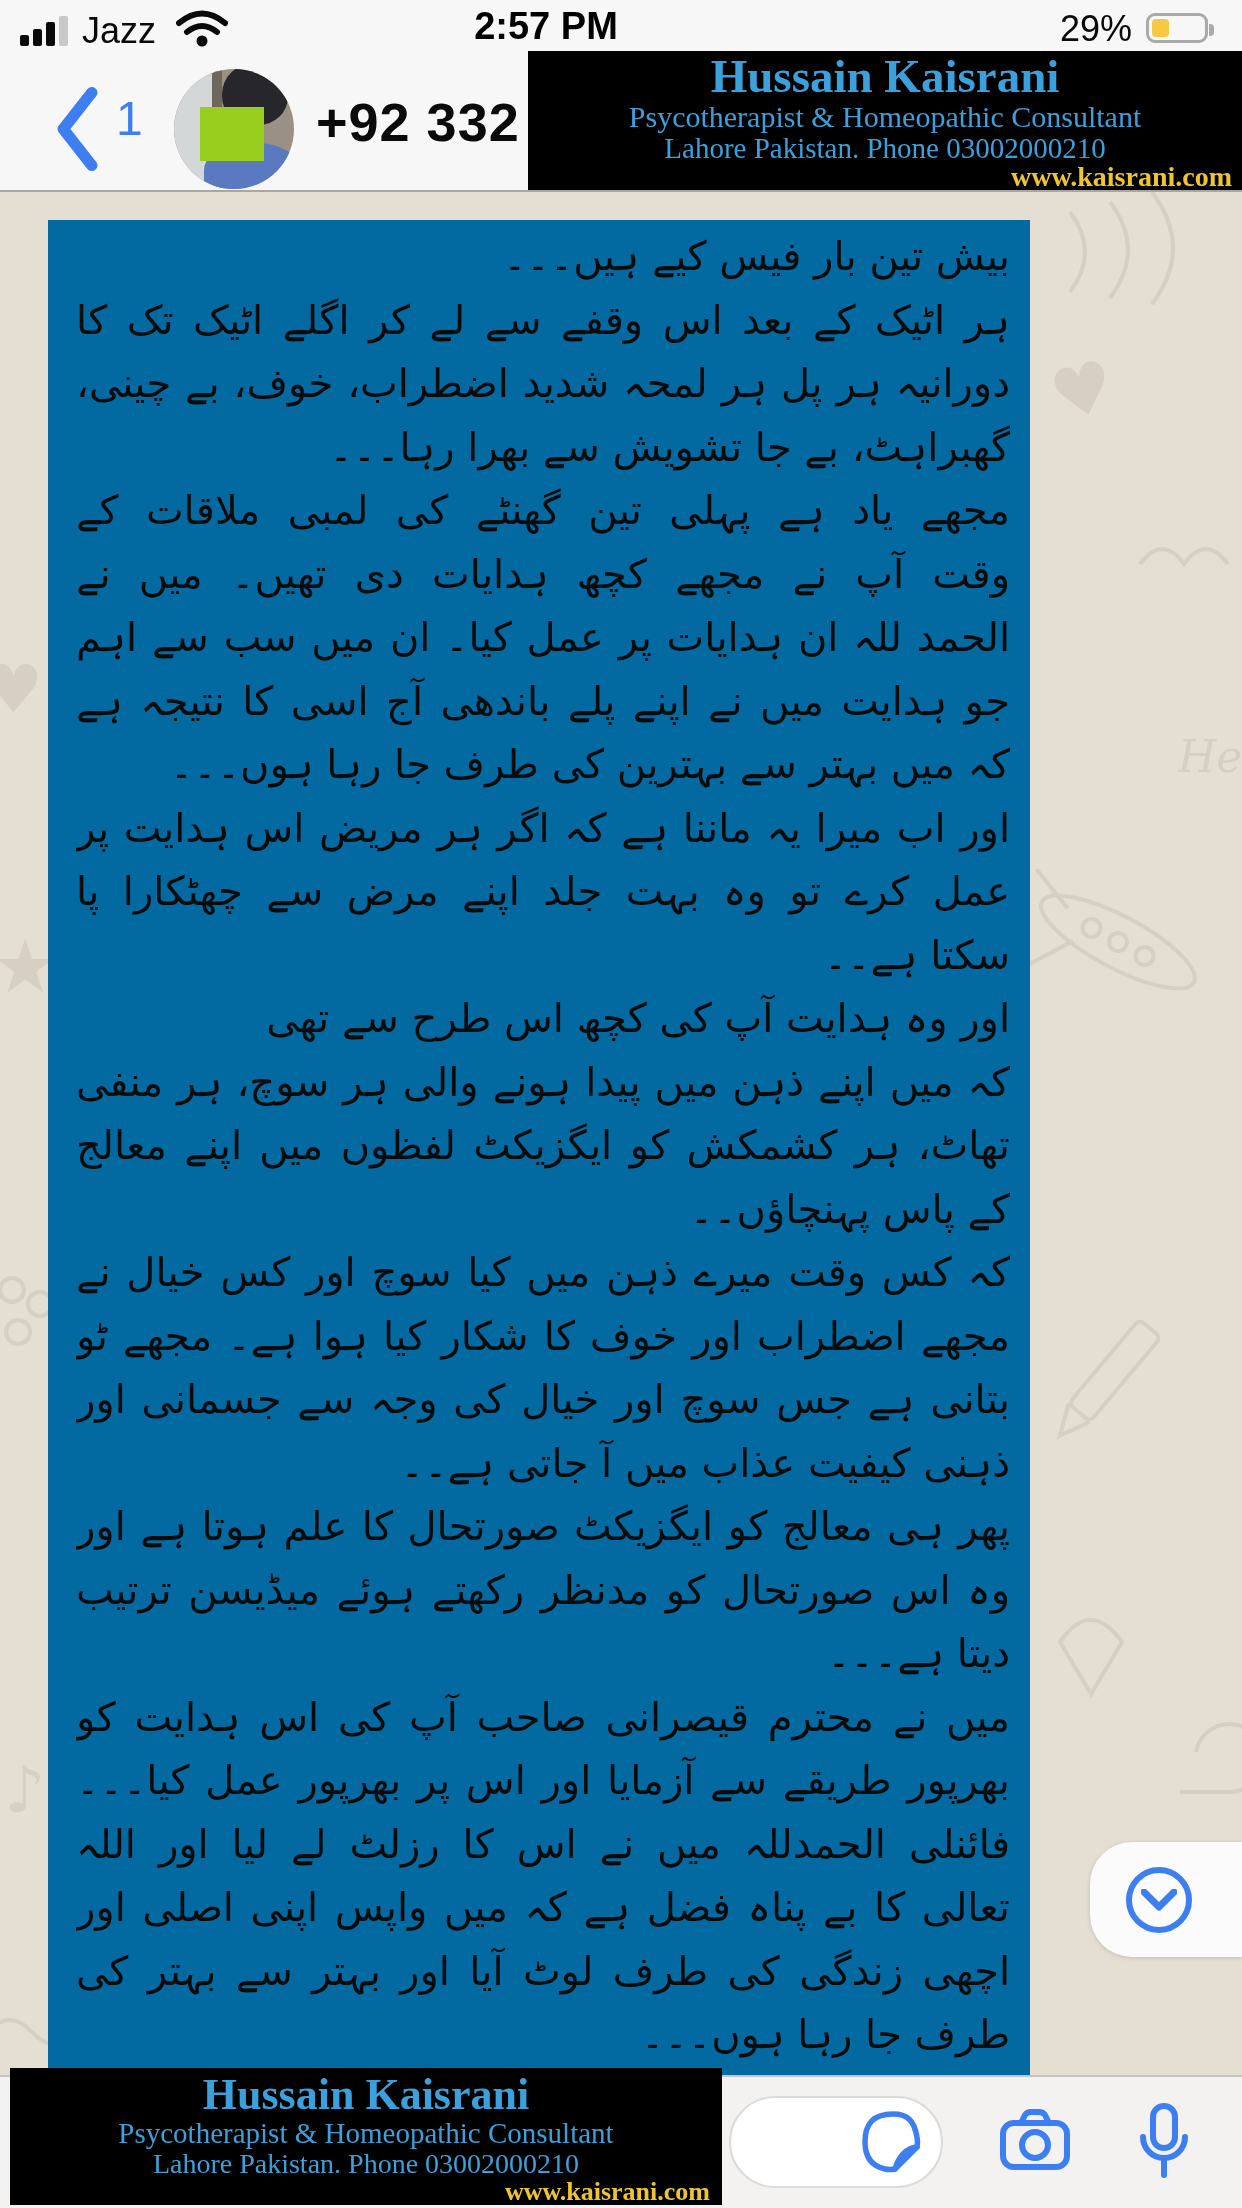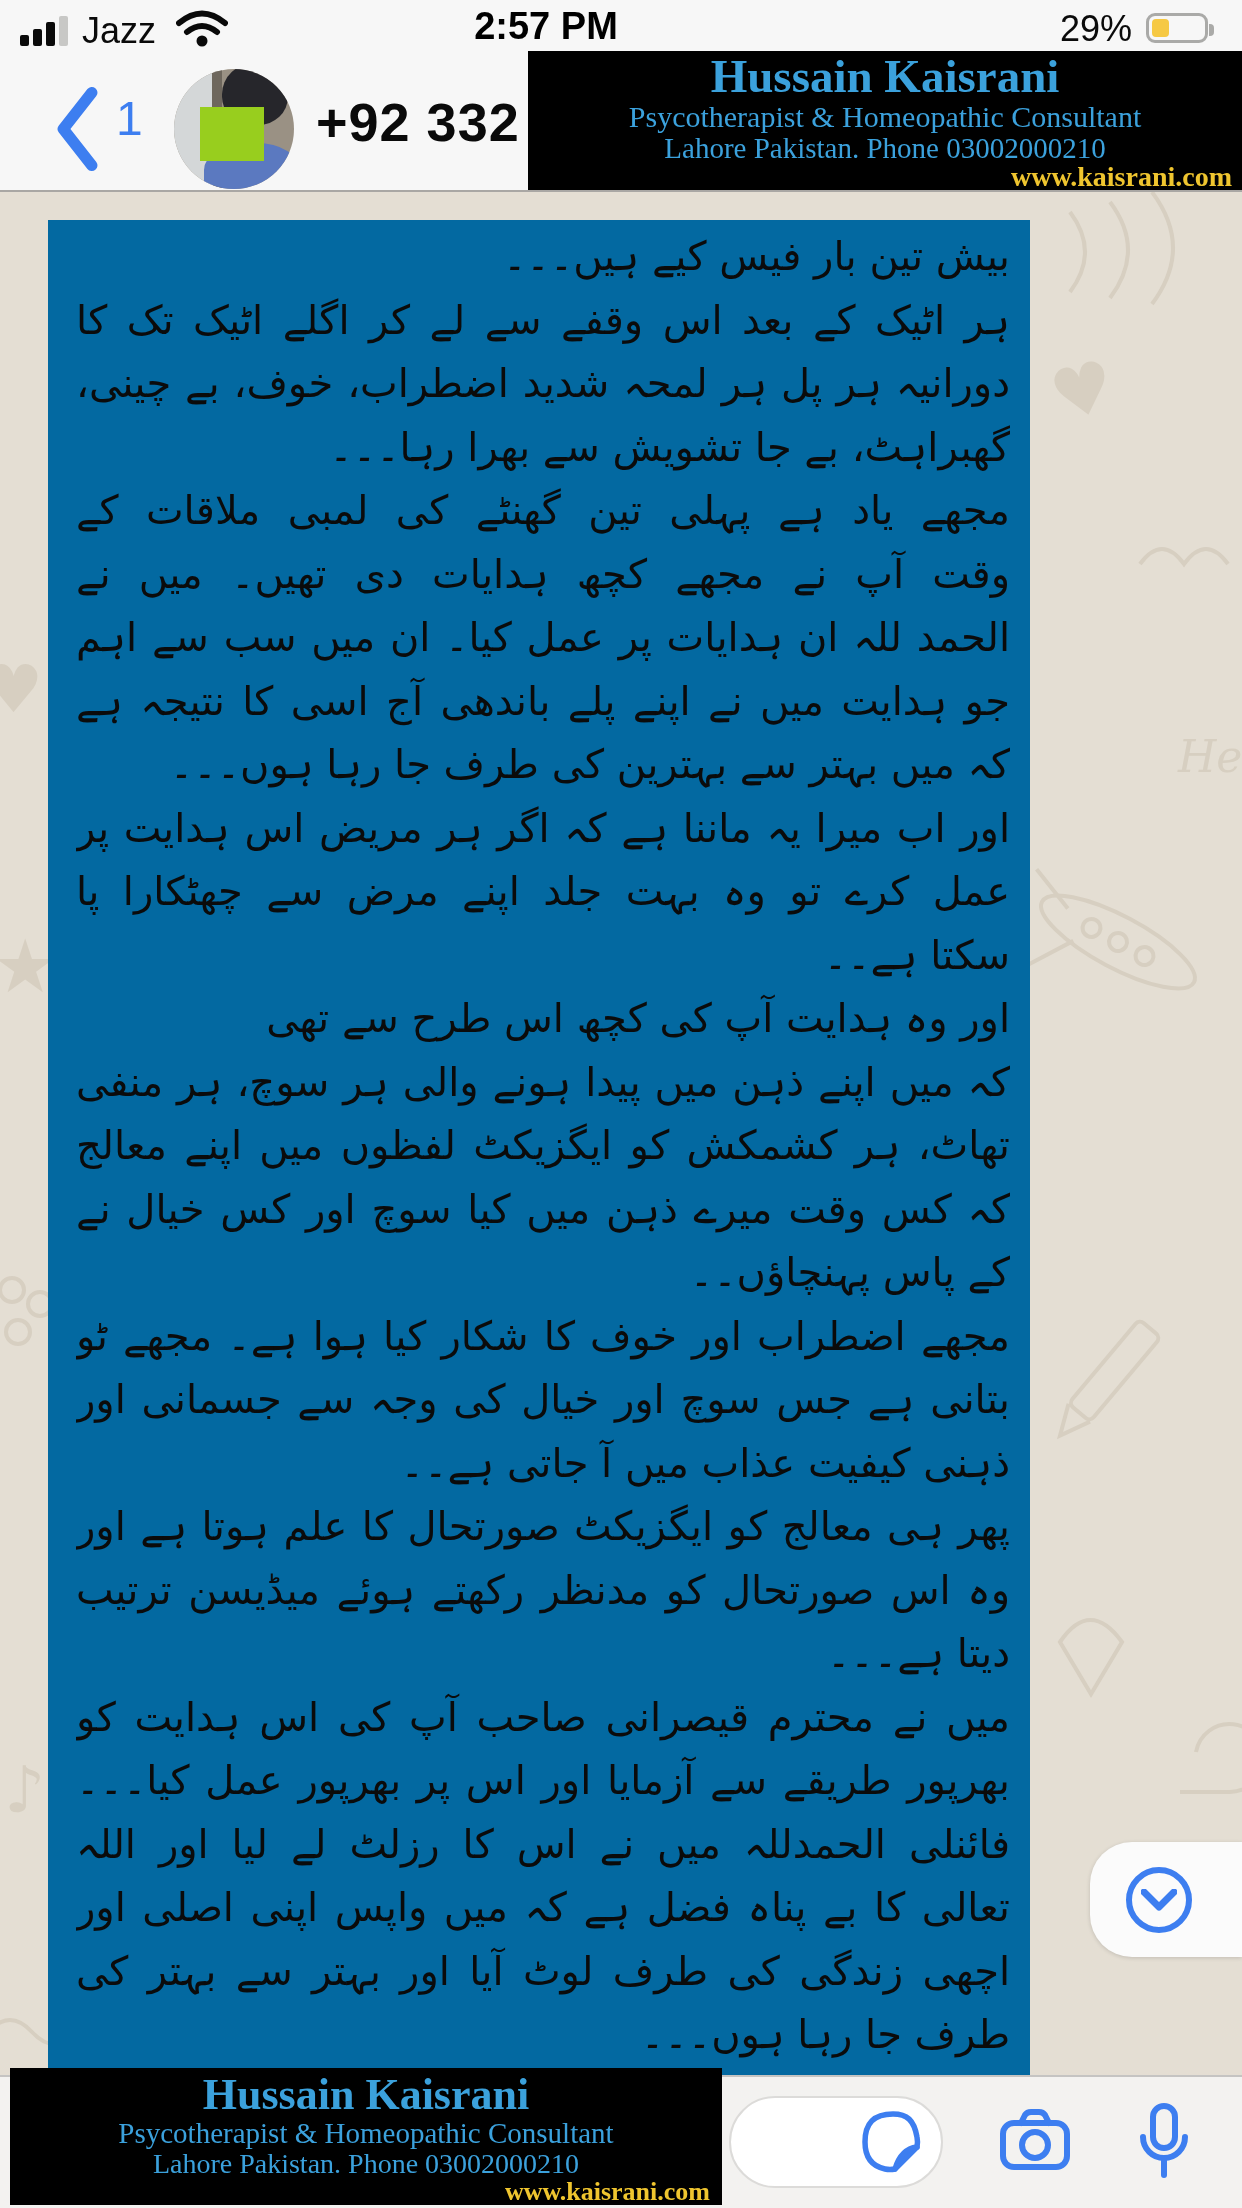--- a/index.html
+++ b/index.html
@@ -176,22 +176,22 @@
         <div class="mline just">وقت آپ نے مجھے کچھ ہدایات دی تھیں۔ میں نے</div>
         <div class="mline just">الحمد للہ ان ہدایات پر عمل کیا۔ ان میں سب سے اہم</div>
         <div class="mline just">جو ہدایت میں نے اپنے پلے باندھی آج اسی کا نتیجہ ہے</div>
         <div class="mline">کہ میں بہتر سے بہترین کی طرف جا رہا ہوں۔۔۔</div>
         <div class="mline just">اور اب  میرا یہ ماننا ہے کہ اگر ہر مریض اس ہدایت پر</div>
         <div class="mline just">عمل کرے تو وہ بہت جلد اپنے مرض سے چھٹکارا پا</div>
         <div class="mline">سکتا ہے۔۔</div>
         <div class="mline">اور وہ ہدایت آپ کی کچھ اس طرح سے تھی</div>
         <div class="mline just">کہ میں اپنے ذہن میں پیدا ہونے والی ہر سوچ، ہر منفی</div>
         <div class="mline just">تھاٹ، ہر کشمکش کو ایگزیکٹ لفظوں میں اپنے معالج</div>
+        <div class="mline">کے پاس پہنچاؤں۔۔</div>
         <div class="mline just">کہ کس وقت میرے ذہن میں کیا سوچ اور کس خیال نے</div>
-        <div class="mline">کے پاس پہنچاؤں۔۔</div>
         <div class="mline just">مجھے اضطراب اور خوف کا شکار کیا ہوا ہے۔ مجھے ٹو</div>
         <div class="mline just">بتانی ہے جس سوچ اور خیال کی وجہ سے جسمانی اور</div>
         <div class="mline">ذہنی کیفیت عذاب میں آ جاتی ہے۔۔</div>
         <div class="mline just">پھر ہی معالج کو ایگزیکٹ صورتحال کا علم ہوتا ہے اور</div>
         <div class="mline just">وہ اس صورتحال کو مدنظر رکھتے ہوئے میڈیسن ترتیب</div>
         <div class="mline">دیتا ہے۔۔۔</div>
         <div class="mline just">میں نے محترم قیصرانی صاحب آپ کی اس ہدایت کو</div>
         <div class="mline just">بھرپور طریقے سے آزمایا اور اس پر بھرپور عمل کیا۔۔۔</div>
         <div class="mline just">فائنلی الحمدللہ میں نے اس کا رزلٹ لے لیا اور اللہ</div>
         <div class="mline just">تعالی کا بے پناہ فضل ہے کہ میں واپس اپنی اصلی اور</div>

